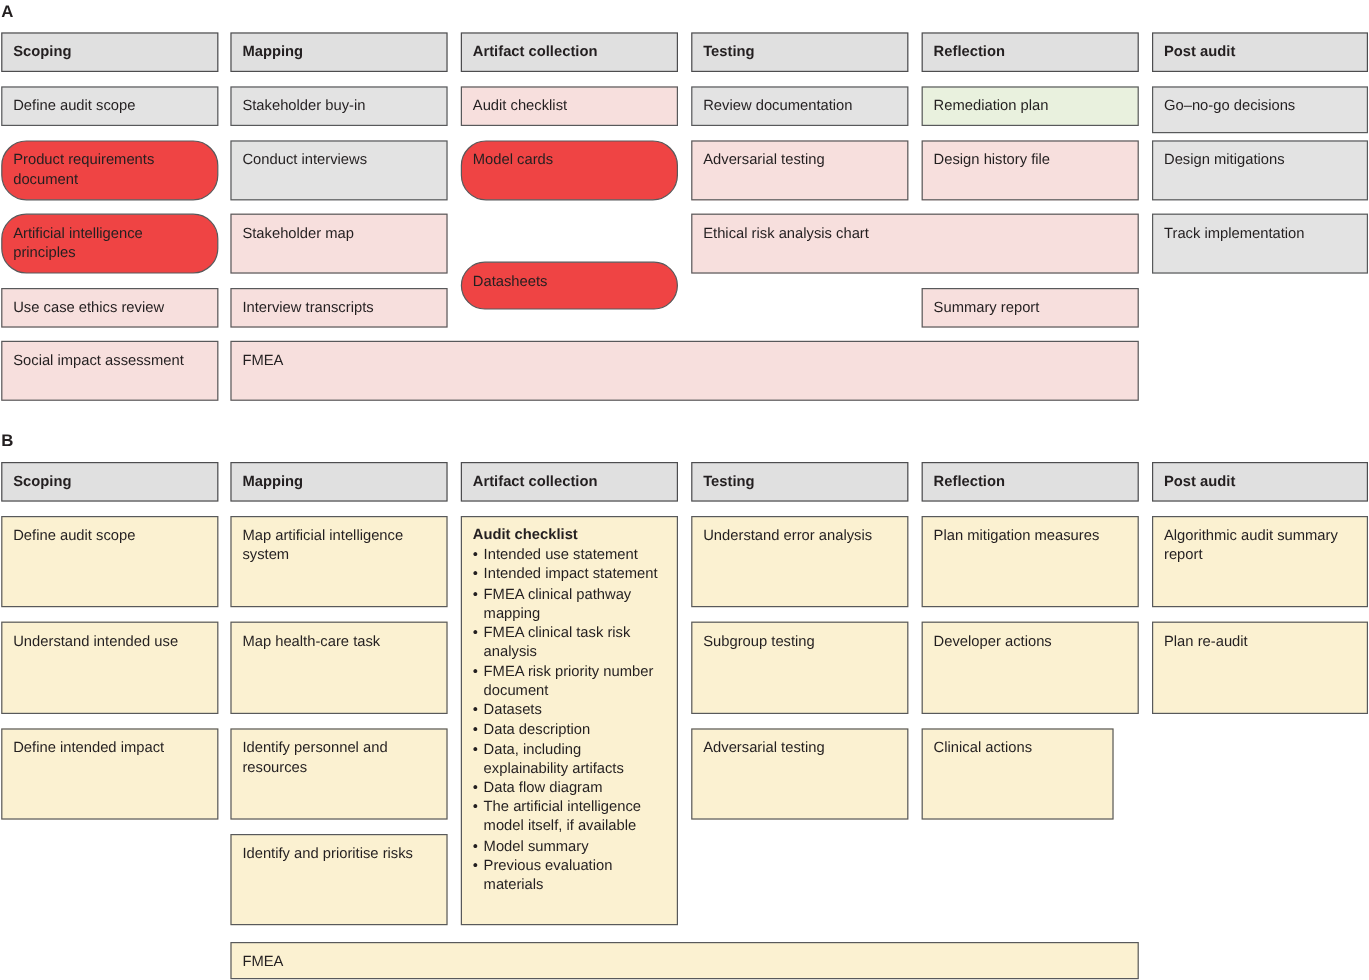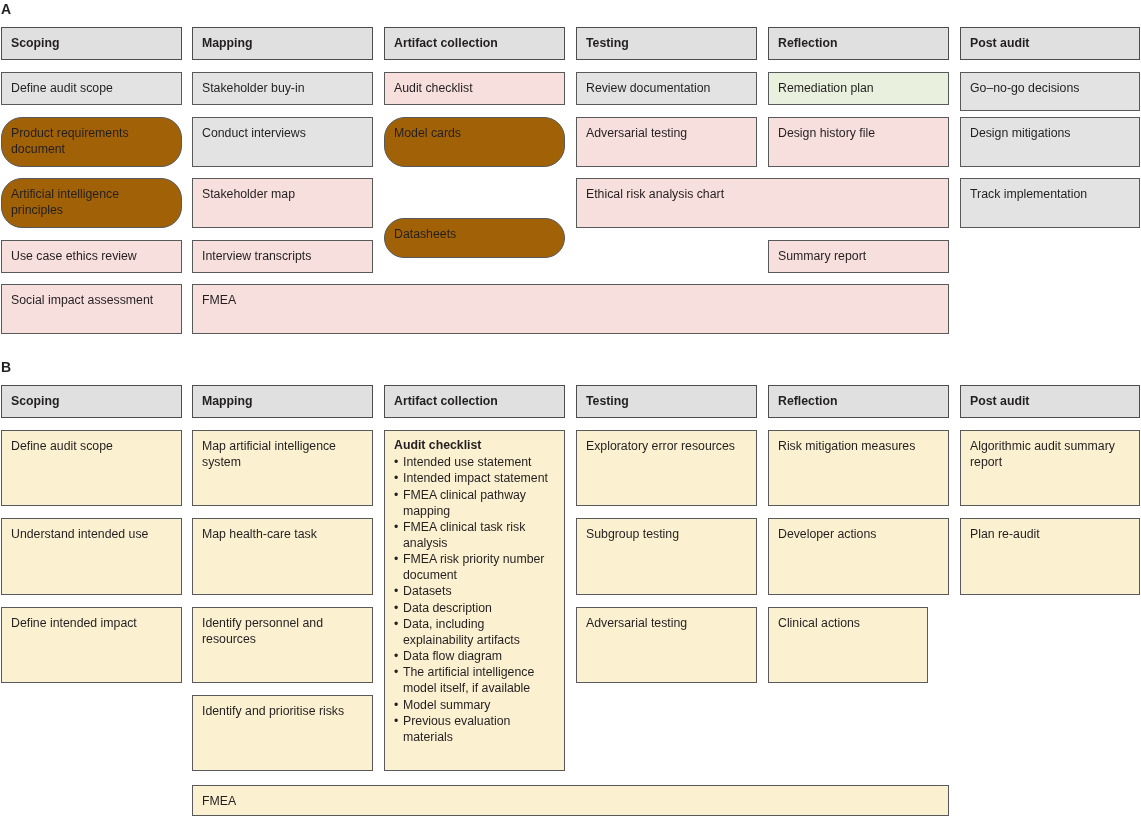--- a/index.html
+++ b/index.html
@@ -18,21 +18,21 @@
     padding:7px 9px 22px 9px;
     font-size:12.3px;line-height:1.32;
     color:#231f20;
     overflow:hidden;
   }
   .box.header{
     background:#e0e0e0;font-weight:bold;border-color:#4d4d4f;
     display:flex;align-items:center;padding-top:0;padding-bottom:0;
   }
   .grey{background:#e3e3e3;}
-  .blue{background:#a16207;border-radius:21px;}
+  .blue{background:#ef4444;border-radius:21px;}
   .pink{background:#f7dfdd;}
   .green{background:#e9f1de;}
   .cream{background:#fbf1d1;}
   .checklist-title{font-weight:bold;display:block;margin-bottom:1px;}
   ul.checklist{
     margin:0;padding:0;list-style:none;
   }
   ul.checklist li{
     position:relative;padding-left:9px;margin:0 0 0 0;
     font-size:12.3px;line-height:1.315;
@@ -111,22 +111,22 @@
     <li>Datasets</li>
     <li>Data description</li>
     <li>Data, including explainability artifacts</li>
     <li>Data flow diagram</li>
     <li>The artificial intelligence model itself, if available</li>
     <li>Model summary</li>
     <li>Previous evaluation materials</li>
   </ul>
 </div>
 
-<div class="box cream" style="left:576px;top:430px;width:181px;height:76px;">Exploratory error resources</div>
+<div class="box cream" style="left:576px;top:430px;width:181px;height:76px;">Understand error analysis</div>
 <div class="box cream" style="left:576px;top:518px;width:181px;height:77px;">Subgroup testing</div>
 <div class="box cream" style="left:576px;top:607px;width:181px;height:76px;">Adversarial testing</div>
 
-<div class="box cream" style="left:768px;top:430px;width:181px;height:76px;">Risk mitigation measures</div>
+<div class="box cream" style="left:768px;top:430px;width:181px;height:76px;">Plan mitigation measures</div>
 <div class="box cream" style="left:768px;top:518px;width:181px;height:77px;">Developer actions</div>
 <div class="box cream" style="left:768px;top:607px;width:160px;height:76px;">Clinical actions</div>
 
 <div class="box cream" style="left:960px;top:430px;width:180px;height:76px;">Algorithmic audit summary report</div>
 <div class="box cream" style="left:960px;top:518px;width:180px;height:77px;">Plan re-audit</div>
 
 </body></html>

